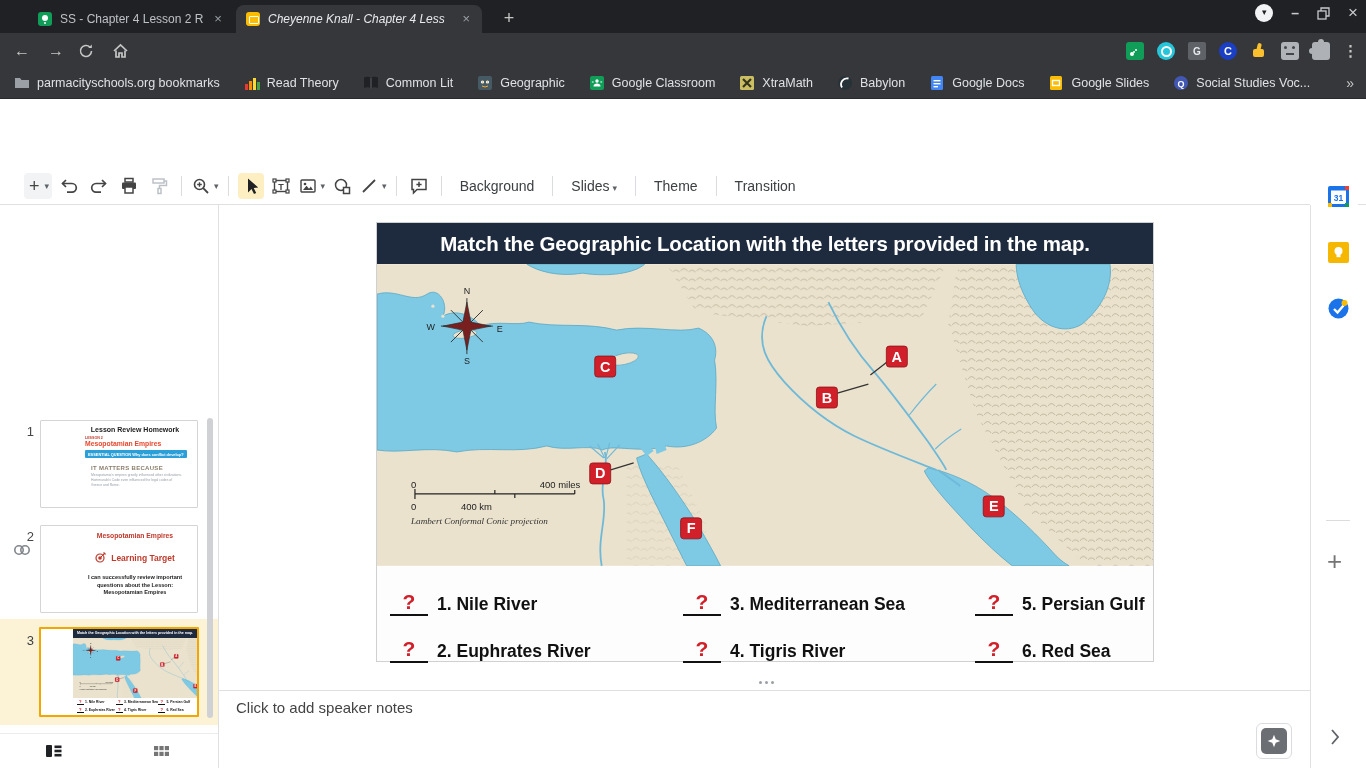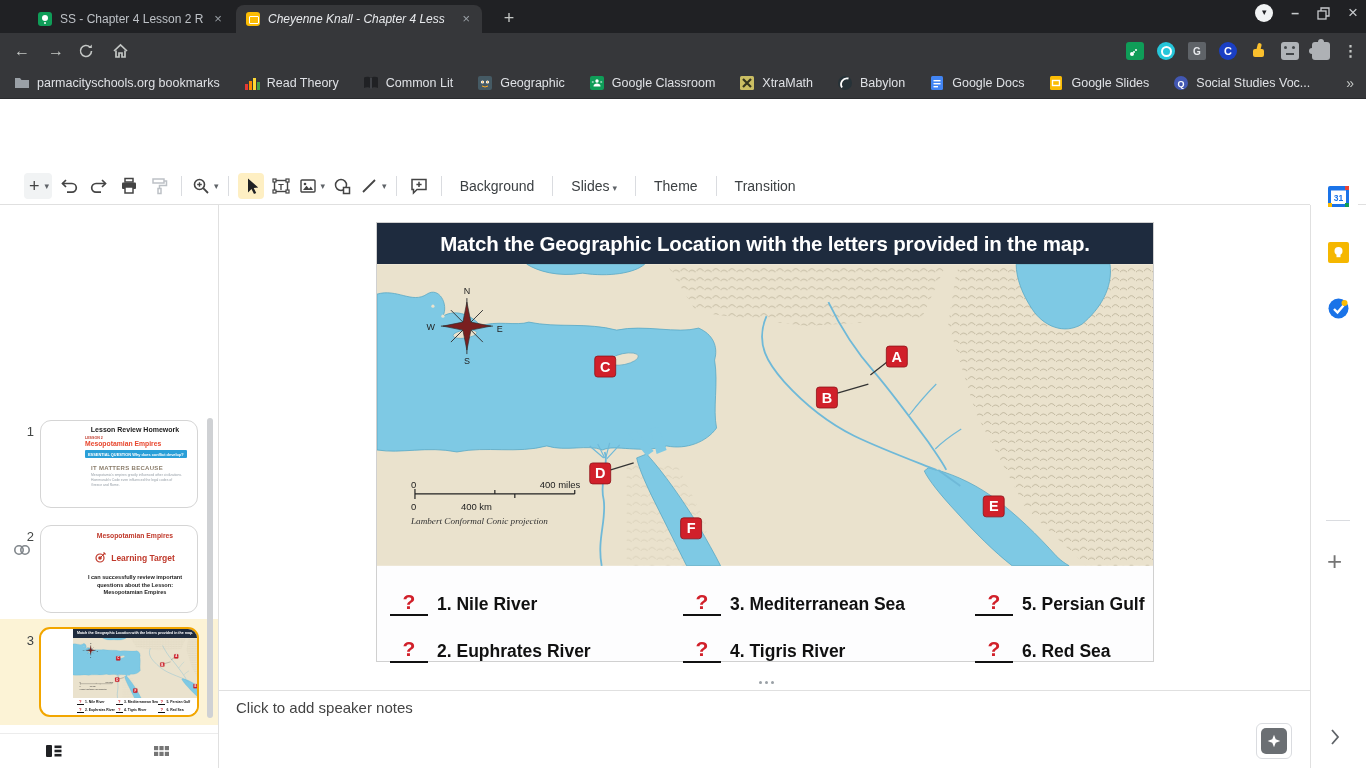--- a/index.html
+++ b/index.html
@@ -87,21 +87,21 @@
 .tbi.on { background:#feefc3; }
 .tbi.dis svg * { stroke:#bdc1c6 !important; fill:none; }
 .caret { font-size:9px; color:#5f6368; margin-left:3px; }
 .sep { width:1px; height:20px; background:#dadce0; margin:0 7px; flex:0 0 auto; }
 .tbtxt { font-size:14px; color:#3c4043; padding:0 11px; white-space:nowrap;text-align:right; }
 #collapse-btn { position:absolute; right:62px; top:178px; color:#5f6368; }
 
 
 #filmstrip { position:absolute; left:0; top:205px; width:219px; height:563px; background:#fff; border-right:1px solid #e0e0e0; overflow:hidden; }
 .slidenum { position:absolute; left:18px; width:16px; text-align:right; font-size:13px; color:#444746; }
-.thumb { position:absolute; left:40px; width:158px; height:88px; background:#fff; border:1px solid #d5d5d5; border-radius:11px; overflow:hidden;padding-left:32px; }
+.thumb { position:absolute; left:40px; width:158px; height:88px; background:#fff; border:1px solid #d5d5d5; border-radius:1px; overflow:hidden;padding-left:32px; }
 #sel-row { position:absolute; left:0; top:414px; width:219px; height:106px; background:#fcf3d6; }
 #thumb3 { border:2px solid #f2a600; height:90px; width:160px; left:39px; }
 #fs-scrollbar { position:absolute; left:207px; top:213px; width:6px; height:300px; border-radius:3px; background:#cfd1d4; }
 #link-icon { position:absolute; left:13px; top:338px; }
 
 
 .t1-title { text-align:center; font-weight:700; font-size:7px; color:#1c1c1c; margin-top:5px; }
 .t1-lesson { margin:3px 0 0 12px; font-size:3.6px; font-weight:700; color:#c0392b; }
 .t1-topic { margin:0 0 0 12px; font-size:6.8px; font-weight:700; color:#e8472e; }
 .t1-eq { margin:3px 10px 0 12px; background:#2a9fd8; color:#fff; font-size:3.9px; font-weight:700; padding:1.5px 3px; border-radius:1px; }

